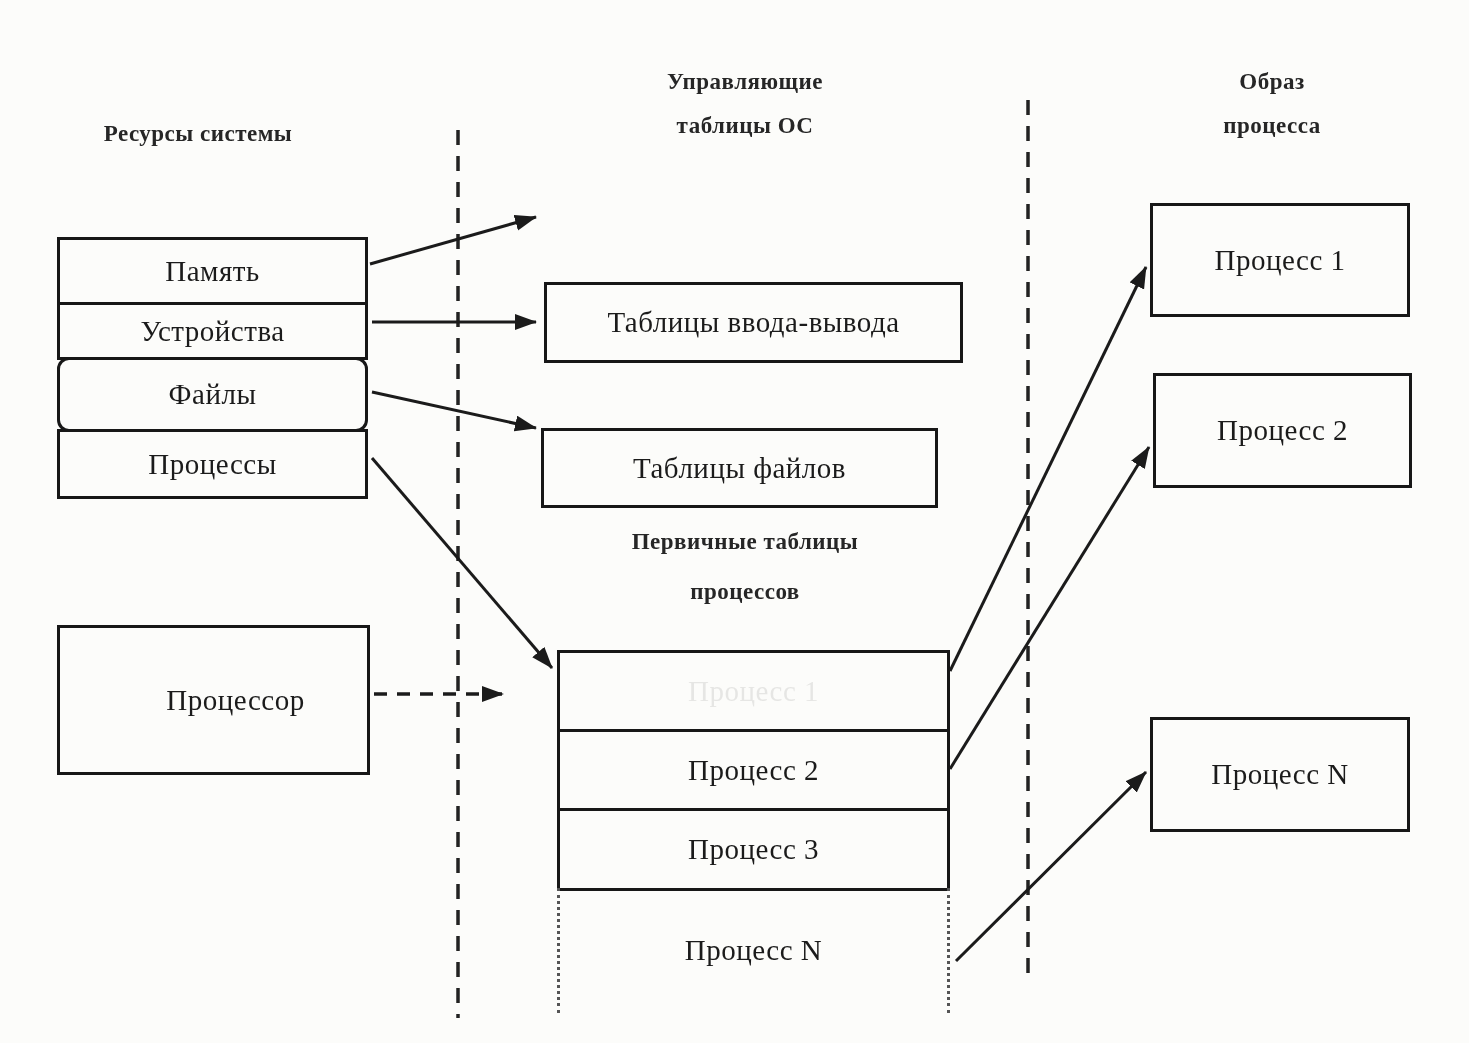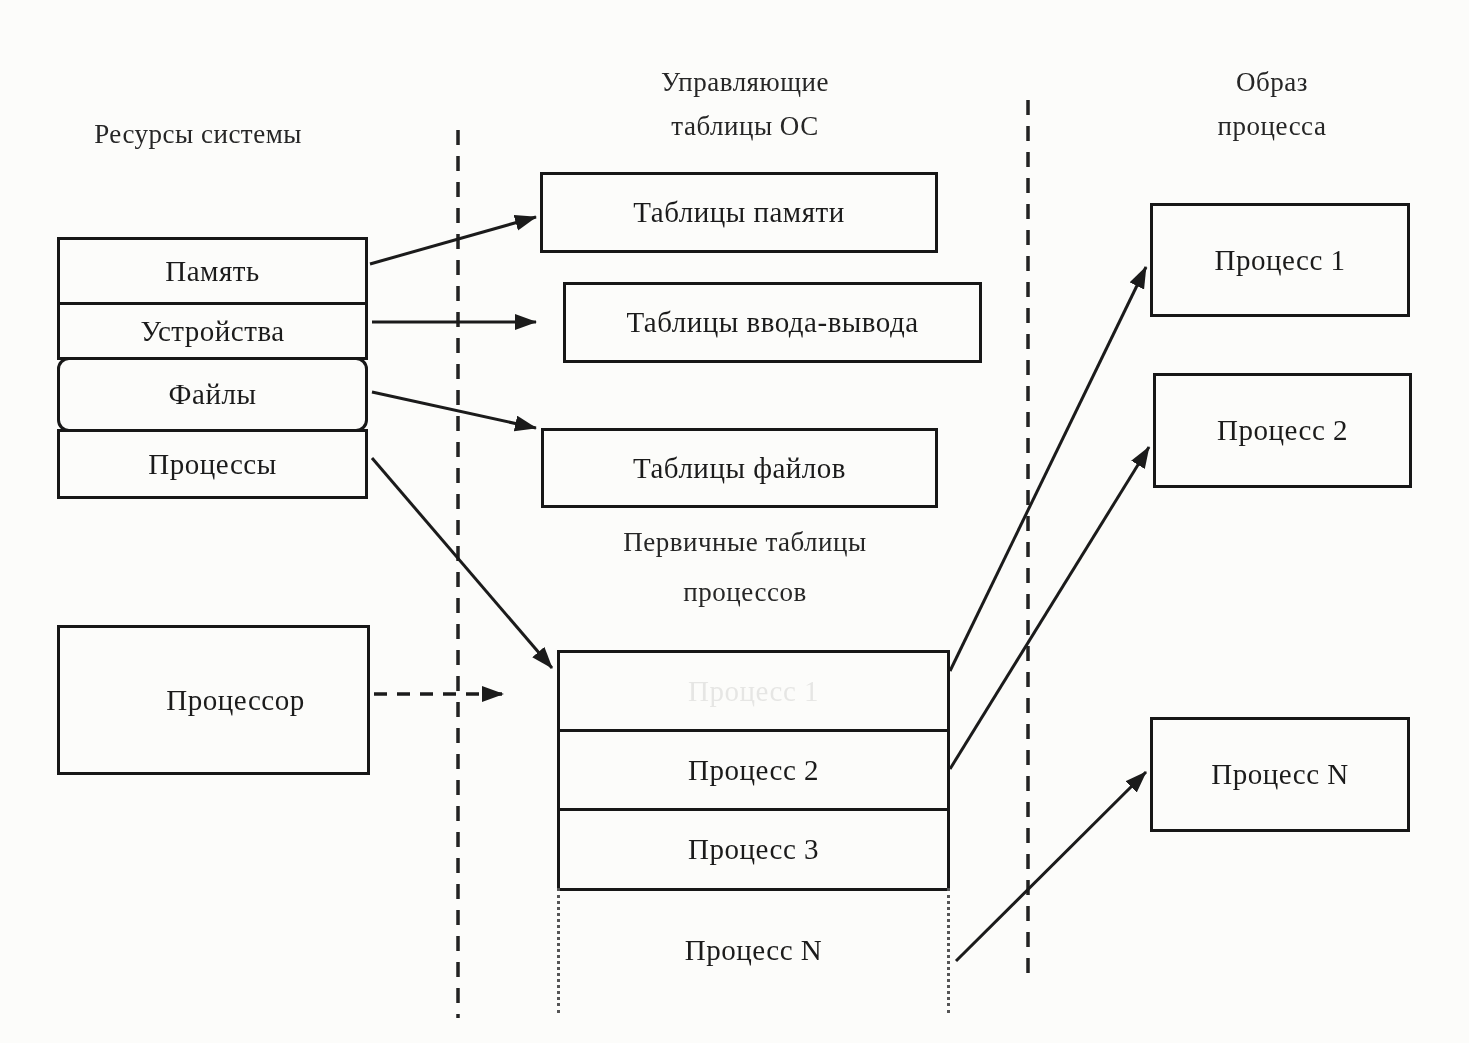--- a/index.html
+++ b/index.html
@@ -8,22 +8,23 @@
     background:#ffffff;
     font-family:"Liberation Serif","DejaVu Serif",serif;
     color:#1d1d1d;
   }
   #canvas{
     position:relative;width:1469px;height:1043px;
     background:#fcfcfa;overflow:hidden;
   }
   .heading{
     position:absolute;text-align:center;
-    font-size:27px;letter-spacing:0.5px;color:#262626;
+    font-size:23px;letter-spacing:0.5px;color:#262626;
     line-height:44px;
+    font-weight:bold;
   }
   .box{
     position:absolute;box-sizing:border-box;
     border:3px solid #171717;background:#fcfcfa;
     display:flex;align-items:center;justify-content:center;
     font-size:29px;color:#1b1b1b;letter-spacing:0.5px;
   }
   .stack{position:absolute;display:flex;flex-direction:column;}
   .stack .row{
     box-sizing:border-box;border:3px solid #171717;margin-top:-3px;
@@ -65,22 +66,21 @@
 
   <div class="stack" style="left:57px;top:225px;width:311px;">
     <div class="row" style="height:68px;">Память</div>
     <div class="row" style="height:58px;">Устройства</div>
     <div class="row" style="height:75px;border-radius:12px;">Файлы</div>
     <div class="row" style="height:70px;">Процессы</div>
   </div>
 
   <div class="box" style="left:57px;top:625px;width:313px;height:150px;padding-left:44px;">Процессор</div>
 
-  <div class="box" style="left:540px;top:172px;width:398px;height:81px;">Таблицы памяти</div>
-  <div class="box" style="left:563px;top:282px;width:419px;height:81px;">Таблицы ввода-вывода</div>
+  <div class="box" style="left:544px;top:282px;width:419px;height:81px;">Таблицы ввода-вывода</div>
   <div class="box" style="left:541px;top:392px;width:397px;height:80px;margin-top:36px;">Таблицы файлов</div>
 
   <div class="stack" style="left:557px;top:638px;width:393px;">
     <div class="row faint" style="height:82px;">Процесс 1</div>
     <div class="row" style="height:82px;">Процесс 2</div>
     <div class="row" style="height:83px;">Процесс 3</div>
     <div class="row open-row" style="height:125px;">Процесс N</div>
   </div>
 
   <div class="box" style="left:1150px;top:203px;width:260px;height:114px;">Процесс 1</div>

